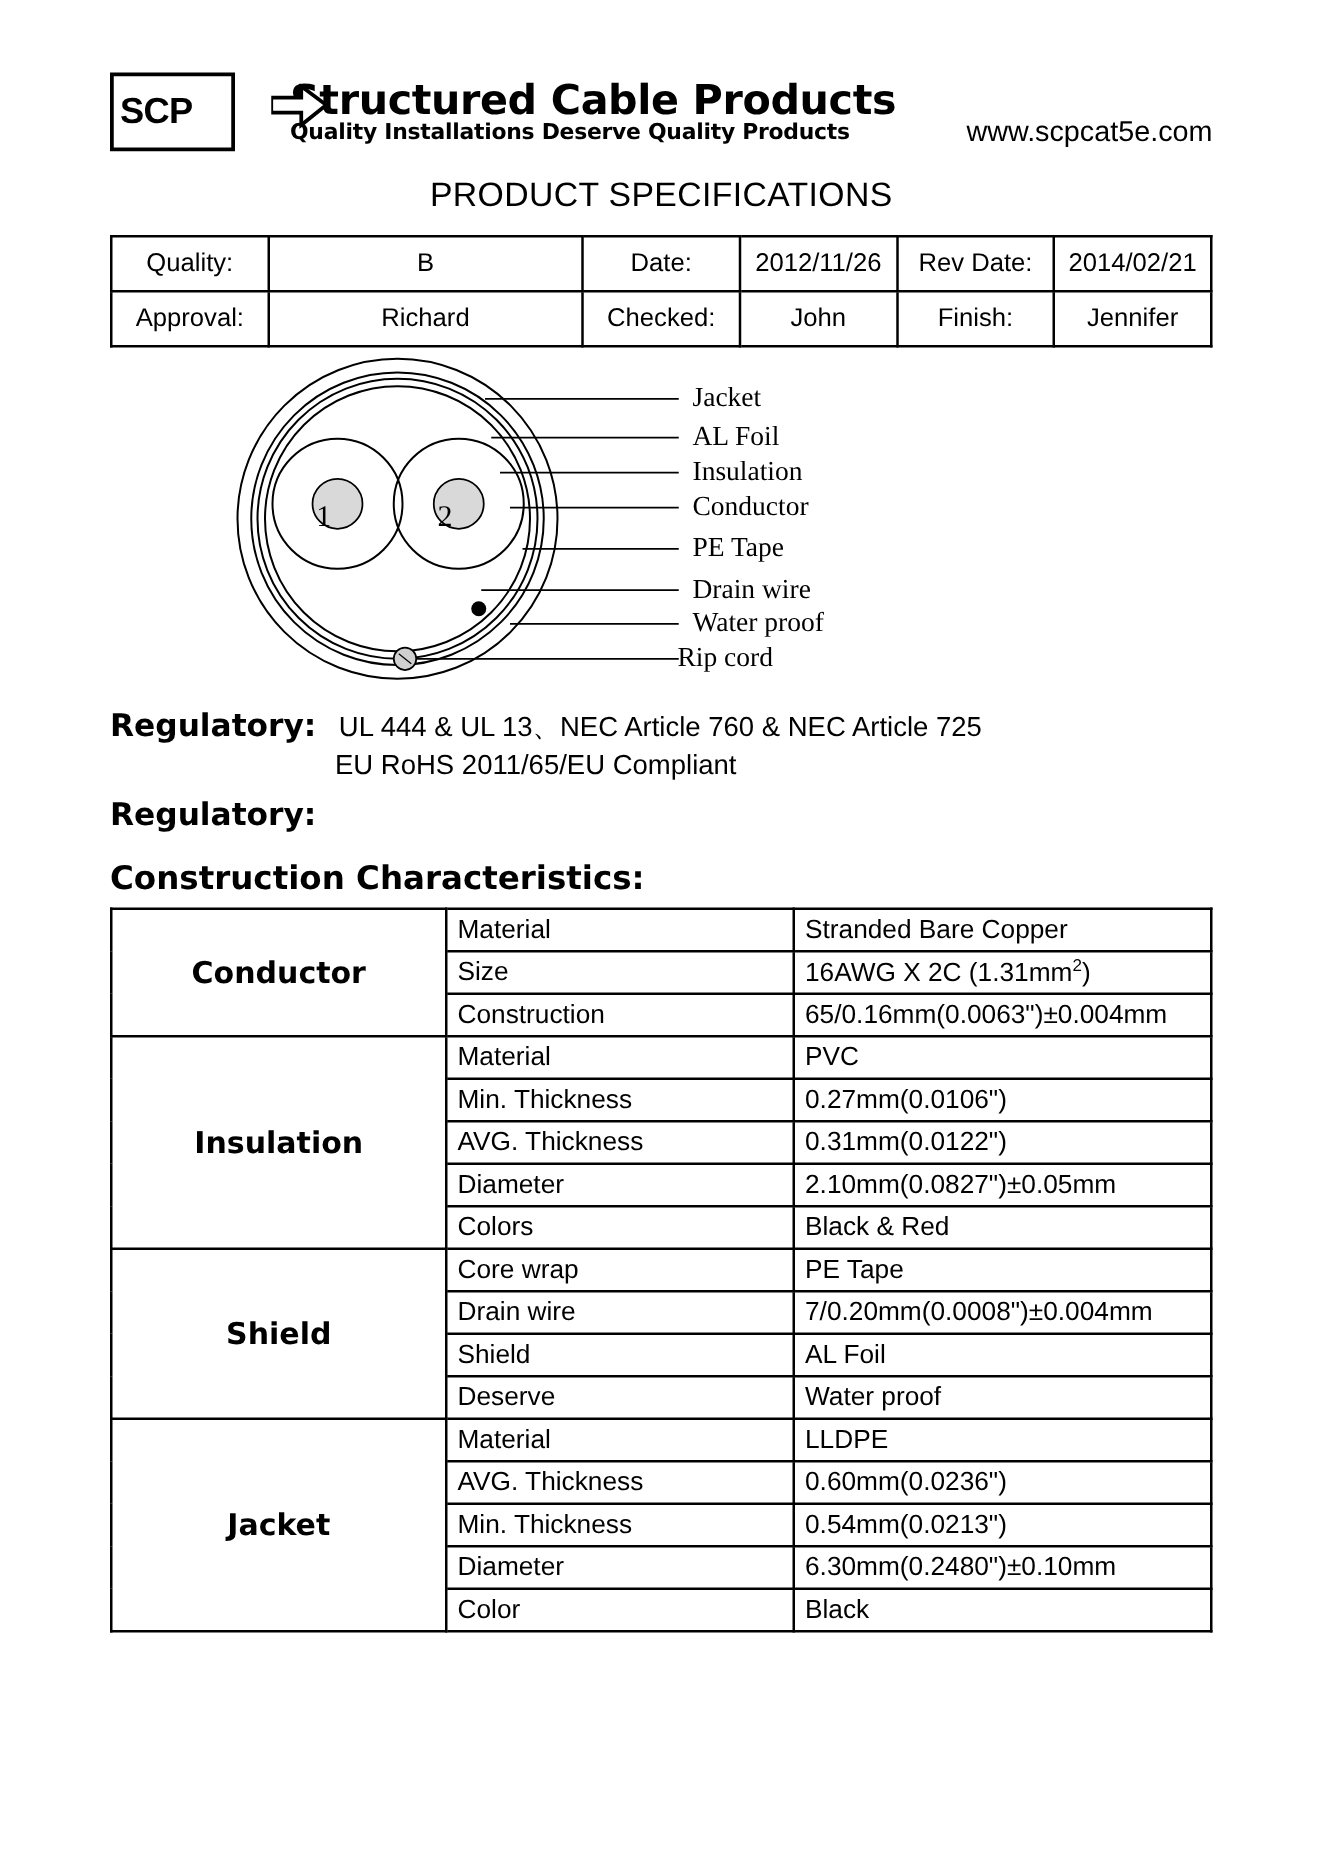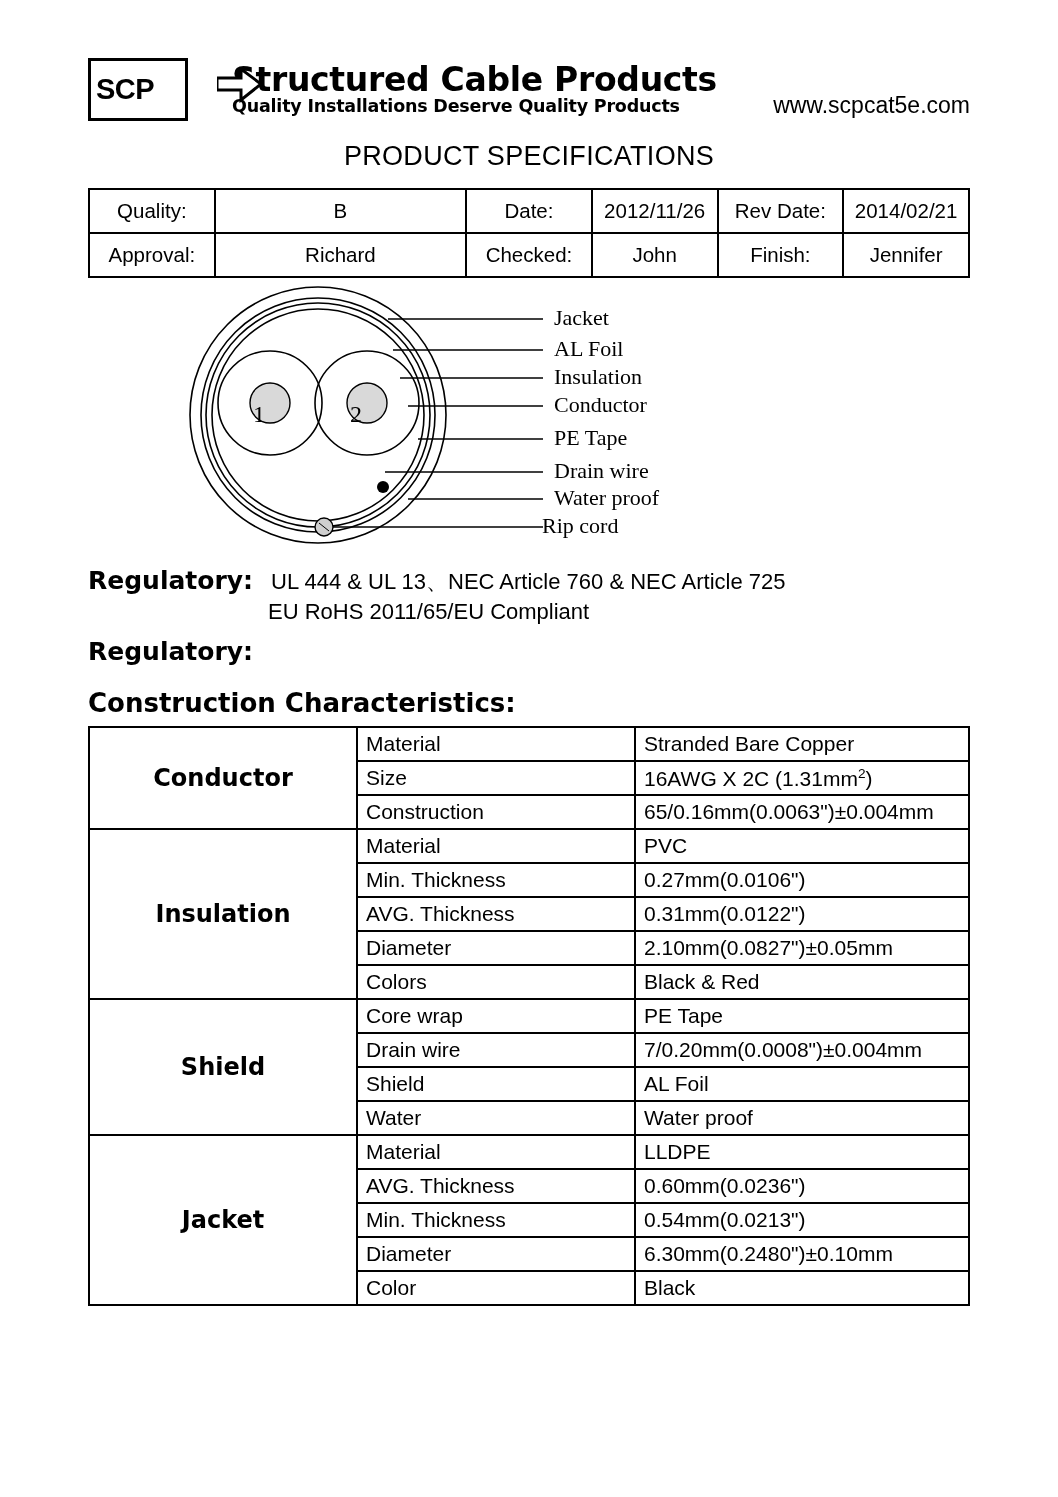--- a/index.html
+++ b/index.html
@@ -332,21 +332,21 @@
       </tr>
       <tr>
         <td class="prop">Drain wire</td>
         <td>7/0.20mm(0.0008")±0.004mm</td>
       </tr>
       <tr>
         <td class="prop">Shield</td>
         <td>AL Foil</td>
       </tr>
       <tr>
-        <td class="prop">Water</td>
+        <td class="prop">Deserve</td>
         <td>Water proof</td>
       </tr>
 
       <tr>
         <td class="grp" rowspan="5">Jacket</td>
         <td class="prop">Material</td>
         <td>LLDPE</td>
       </tr>
       <tr>
         <td class="prop">AVG. Thickness</td>

